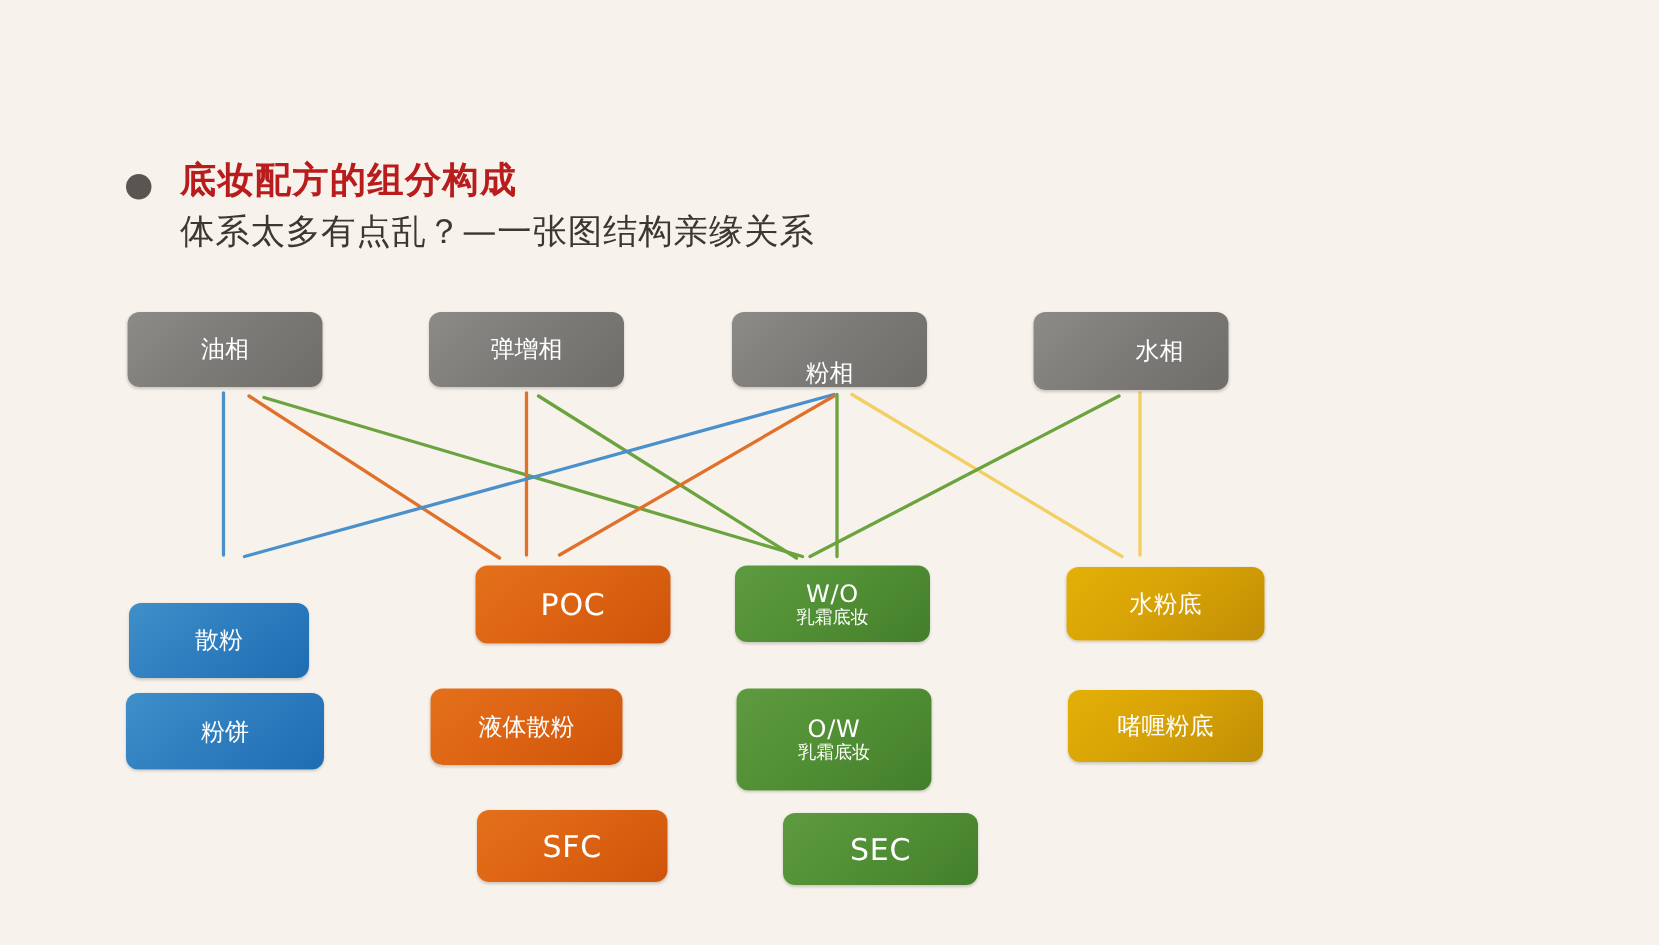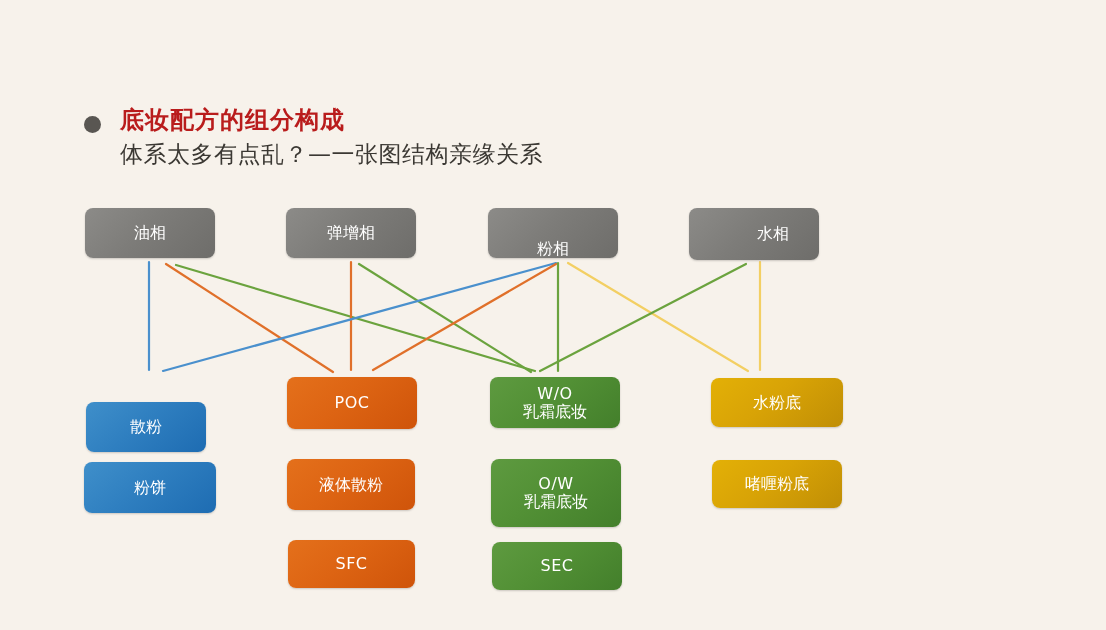--- a/index.html
+++ b/index.html
@@ -82,23 +82,23 @@
     font-family: "DejaVu Sans", "Liberation Sans", sans-serif;
     box-sizing: border-box;
     box-shadow: 0 1px 2px rgba(0,0,0,0.18);
     line-height: 1.12;
   }
   .node .ln {
     display: block;
     white-space: nowrap;
   }
   .node.cn { font-size: 16px; }
-  .node.lat { font-size: 16px; letter-spacing: 0.5px; }
+  .node.lat { font-size: 20px; letter-spacing: 0.5px; margin-left: 30px; }
   .node.two .ln1 { font-size: 16px; letter-spacing: 0.5px; text-align: center; }
-  .node.two .ln2 { font-size: 16px; }
+  .node.two .ln2 { font-size: 12px; }
 
   .phase {
     background: linear-gradient(135deg, #8c8b88 0%, #7d7c79 45%, #6e6d6a 100%);
     color: #ffffff;
     font-size: 16px;
   }
   .blue {
     background: linear-gradient(140deg, #3f8fca 0%, #2f7fc0 45%, #1e6cb2 100%);
   }
   .orange {

